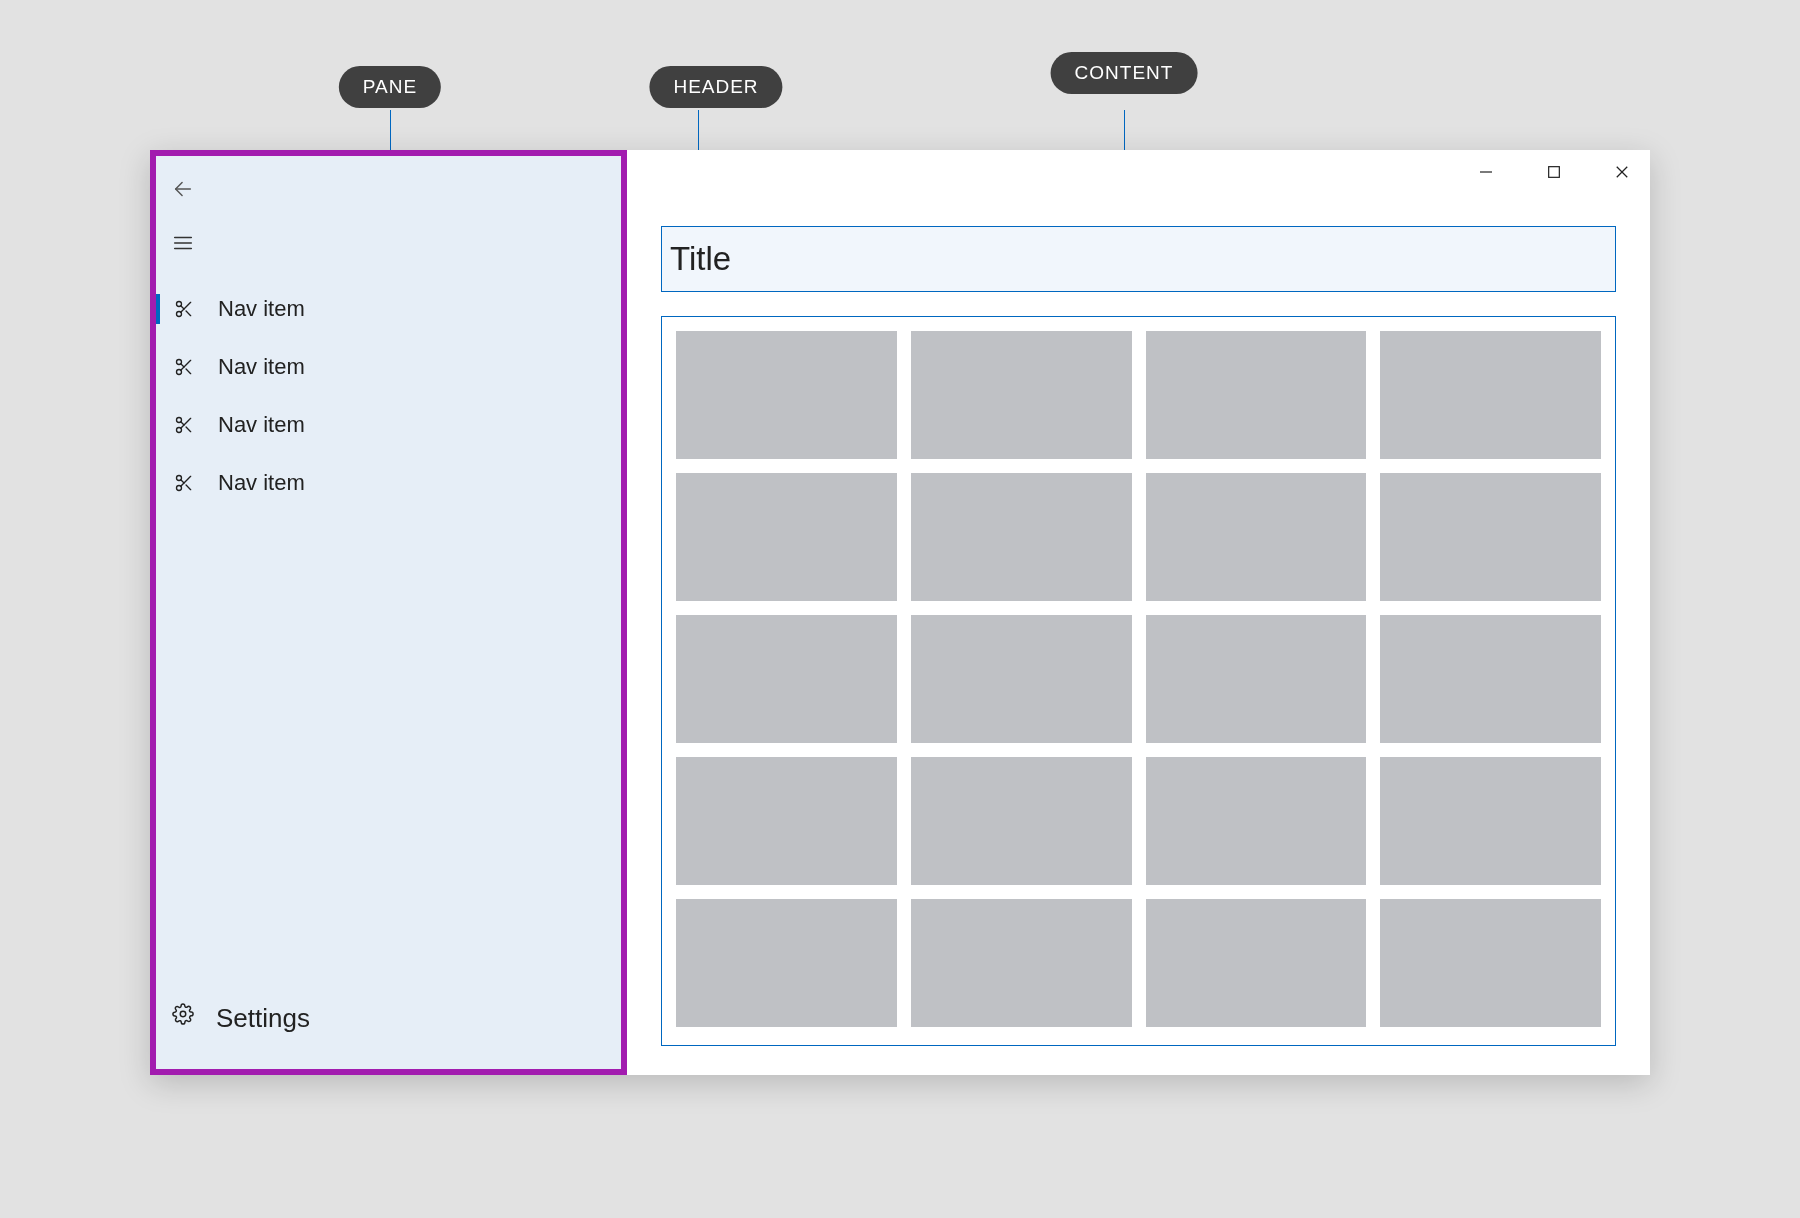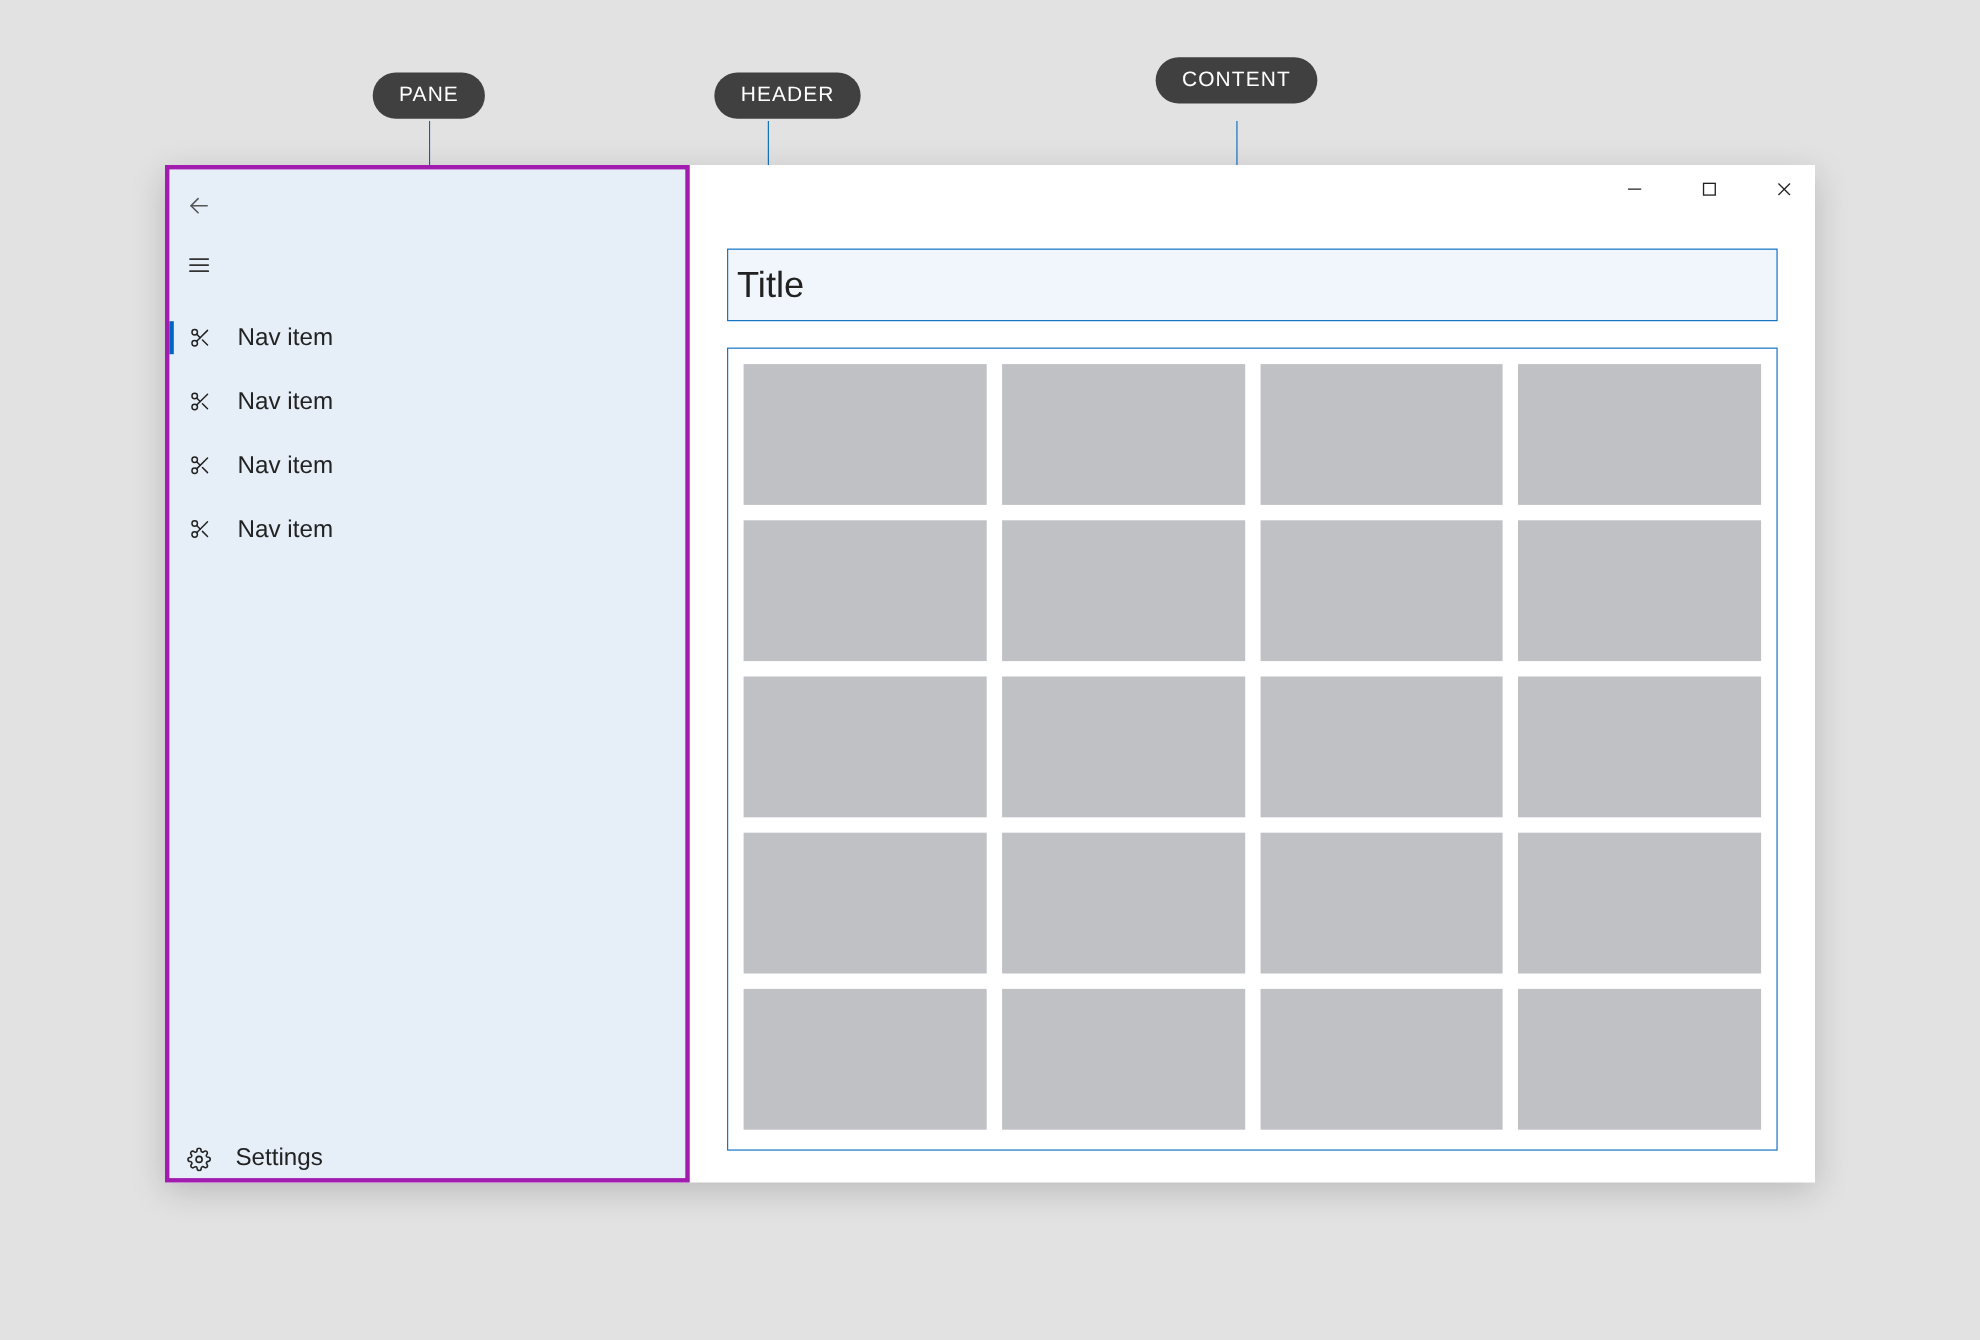--- a/index.html
+++ b/index.html
@@ -42,21 +42,21 @@
     box-shadow: 0 8px 30px rgba(0,0,0,0.18);
     display: flex;
     flex-direction: row;
   }
 
   
   .pane {
     width: 477px;
     height: 100%;
     background: #e6eef7;
-    border: 4px solid #a21caf;
+    border: 6px solid #a21caf;
     display: flex;
     flex-direction: column;
     padding-top: 10px;
   }
   .pane-top-row {
     height: 46px;
     display: flex;
     align-items: center;
     padding-left: 16px;
   }
@@ -88,26 +88,26 @@
   .nav-item .icon-slot {
     width: 24px;
     height: 24px;
     display: flex;
     align-items: center;
     justify-content: center;
   }
   .pane-footer {
     margin-top: auto;
     display: flex;
-    align-items: flex-end;
+    align-items: flex-start;
     height: 60px;
     padding-left: 16px;
     gap: 22px;
     color: #222;
-    font-size: 22px;
+    font-size: 26px;
     margin-bottom: 6px;
   }
 
   
   .main {
     flex: 1;
     position: relative;
     padding: 0 34px 34px 34px;
   }
   .titlebar-controls {

